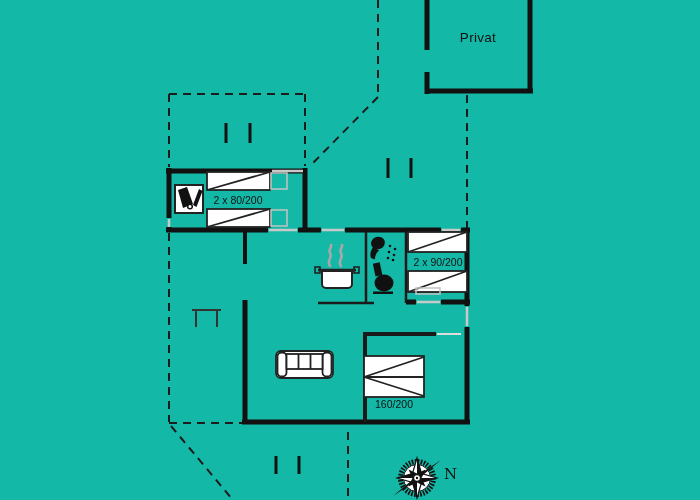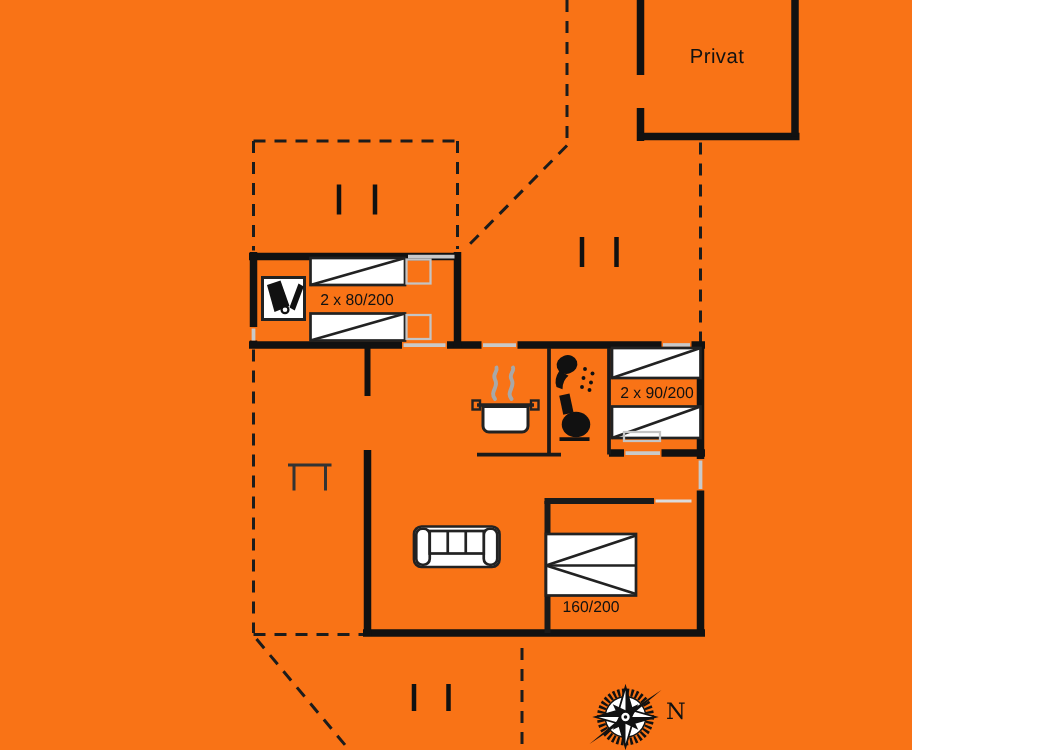--- a/index.html
+++ b/index.html
@@ -1,16 +1,16 @@
 <!DOCTYPE html>
 <html><head>
 <meta charset="utf-8">
 <style>
   html,body{margin:0;padding:0;background:#fff;}
-  .canvas{position:relative;width:608px;height:500px;background:#f97316;overflow:hidden;
+  .canvas{position:relative;width:700px;height:500px;background:#14b8a6;overflow:hidden;
           font-family:"Liberation Sans",sans-serif;}
   svg{display:block;}
   .bed-label{font-family:"Liberation Sans",sans-serif;font-size:10.5px;fill:#111;}
   .privat-label{font-family:"Liberation Sans",sans-serif;font-size:13.5px;fill:#111;letter-spacing:.3px;}
   .north-label{font-family:"DejaVu Serif",serif;font-size:15px;fill:#111;}
 </style>
 </head>
 <body>
 
 <div class="canvas">

